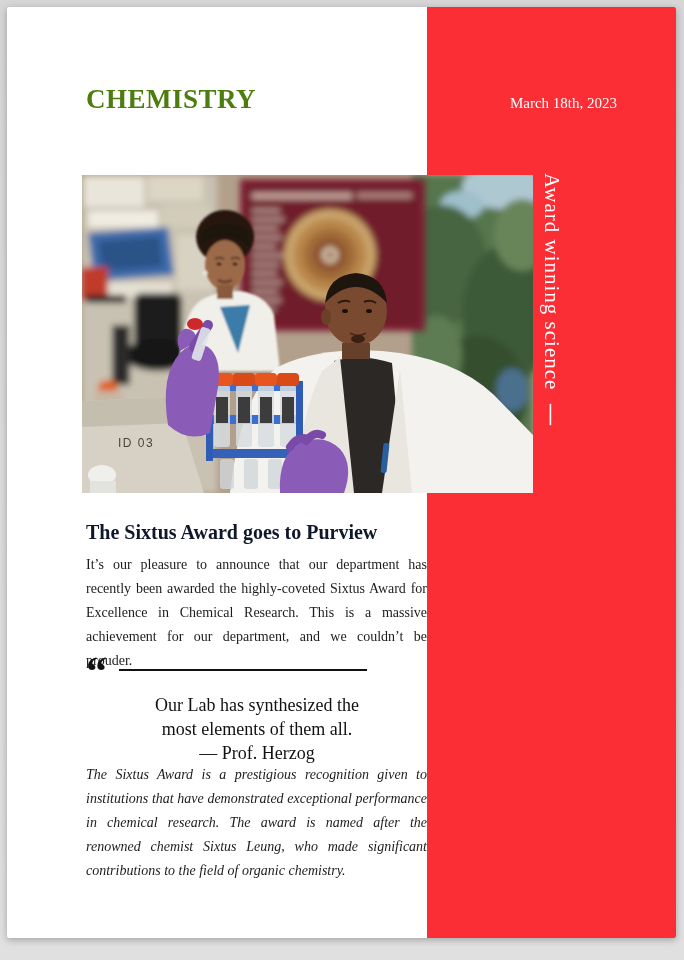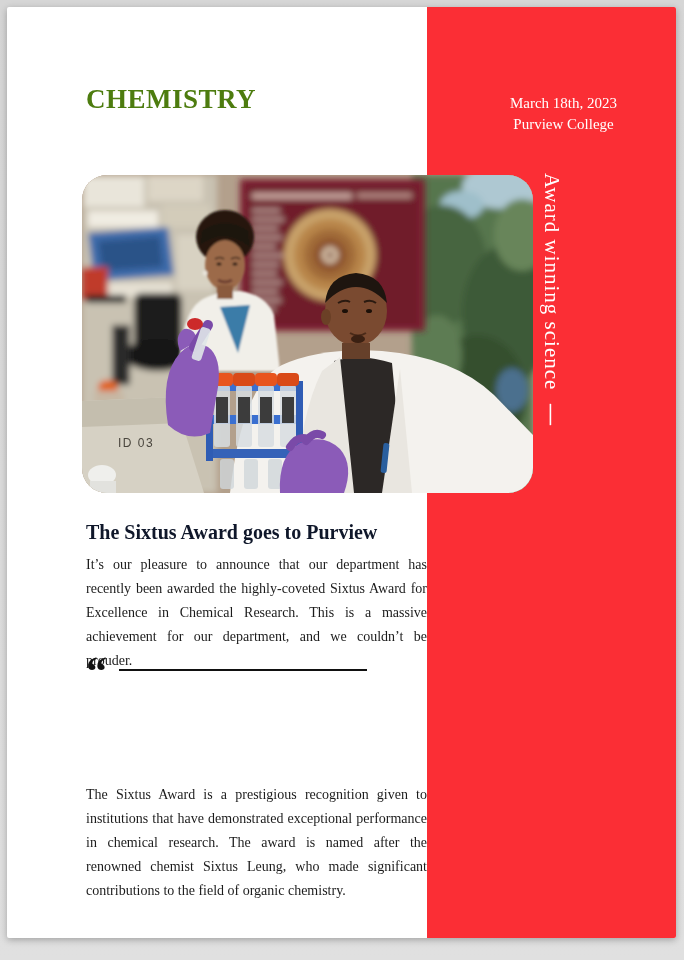--- a/index.html
+++ b/index.html
@@ -27,57 +27,56 @@
     line-height: 37px; letter-spacing: 0.5px;
   }
   .dateblock {
     position: absolute; left: 0; top: 86px; width: 100%;
     padding-left: 24px;
     text-align: center; color: #ffffff;
     font-size: 15px; line-height: 21px;
   }
   .photo {
     position: absolute; left: 75px; top: 168px; width: 451px; height: 318px;
-    z-index: 3; overflow: hidden; background: #b9a795; border-radius: 25px;
+    z-index: 3; overflow: hidden; background: #b9a795;
   }
   .photo svg { display: block; }
   .vertical-banner {
     position: absolute; left: 112px; top: 166px; height: 340px;
     writing-mode: vertical-rl;
     color: #ffffff; font-size: 21px; letter-spacing: 1px;
     white-space: nowrap; z-index: 2;
   }
   .vertical-banner .dash { margin-top: 14px; font-weight: bold; }
   .headline {
     position: absolute; left: 79px; top: 514px; width: 345px;
     font-size: 20px; font-weight: bold; color: #0f172a;
   }
   .bodycopy {
     position: absolute; left: 79px; width: 341px;
     font-size: 14px; line-height: 24px; color: #1b1b1b;
     text-align: justify;
   }
   .para1 { top: 546px; }
-  .para2 { top: 776px; }
+  .para2 { top: 756px; font-style: italic; }
   .quoteblock { position: absolute; left: 79px; top: 644px; width: 342px; color: #111111; }
   .quote-rule-row { display: flex; align-items: center; height: 34px; }
   .quote-mark { font-size: 42px; font-weight: bold; line-height: 34px; margin-top: 6px; }
   .quote-rule { width: 248px; height: 2px; background: #111111; margin-left: 12px; margin-top: 4px; }
   .quote-text { margin-top: 8px; text-align: center; font-size: 18px; line-height: 24px; }
 </style>
 </head>
 <body>
 
 <div class="canvas">
   <div class="paper">
 
     <div class="red-panel">
       <div class="dateblock">
         <div>March 18th, 2023</div>
-        <div>Purview College</div>
       </div>
 
       <div class="vertical-banner"><span>Award winning science</span><span class="dash">—</span></div>
 
     </div>
 
     <div class="masthead">
       <div>CHEMISTRY</div>
     </div>
 
@@ -239,18 +238,23 @@
 
     <div class="headline">The Sixtus Award goes to Purview</div>
 
     <div class="bodycopy para1">It’s our pleasure to announce that our department has recently been awarded the highly-coveted Sixtus Award for Excellence in Chemical Research. This is a massive achievement for our department, and we couldn’t be prouder.</div>
 
     <div class="quoteblock">
       <div class="quote-rule-row">
         <span class="quote-mark">“</span>
         <span class="quote-rule"></span>
       </div>
+      <div class="quote-text">
+        <div>Our Lab has synthesized the</div>
+        <div>most elements of them all.</div>
+        <div>— Prof. Herzog</div>
+      </div>
     </div>
 
     <div class="bodycopy para2">The Sixtus Award is a prestigious recognition given to institutions that have demonstrated exceptional performance in chemical research. The award is named after the renowned chemist Sixtus Leung, who made significant contributions to the field of organic chemistry.</div>
 
   </div>
 </div>
 
 </body></html>

